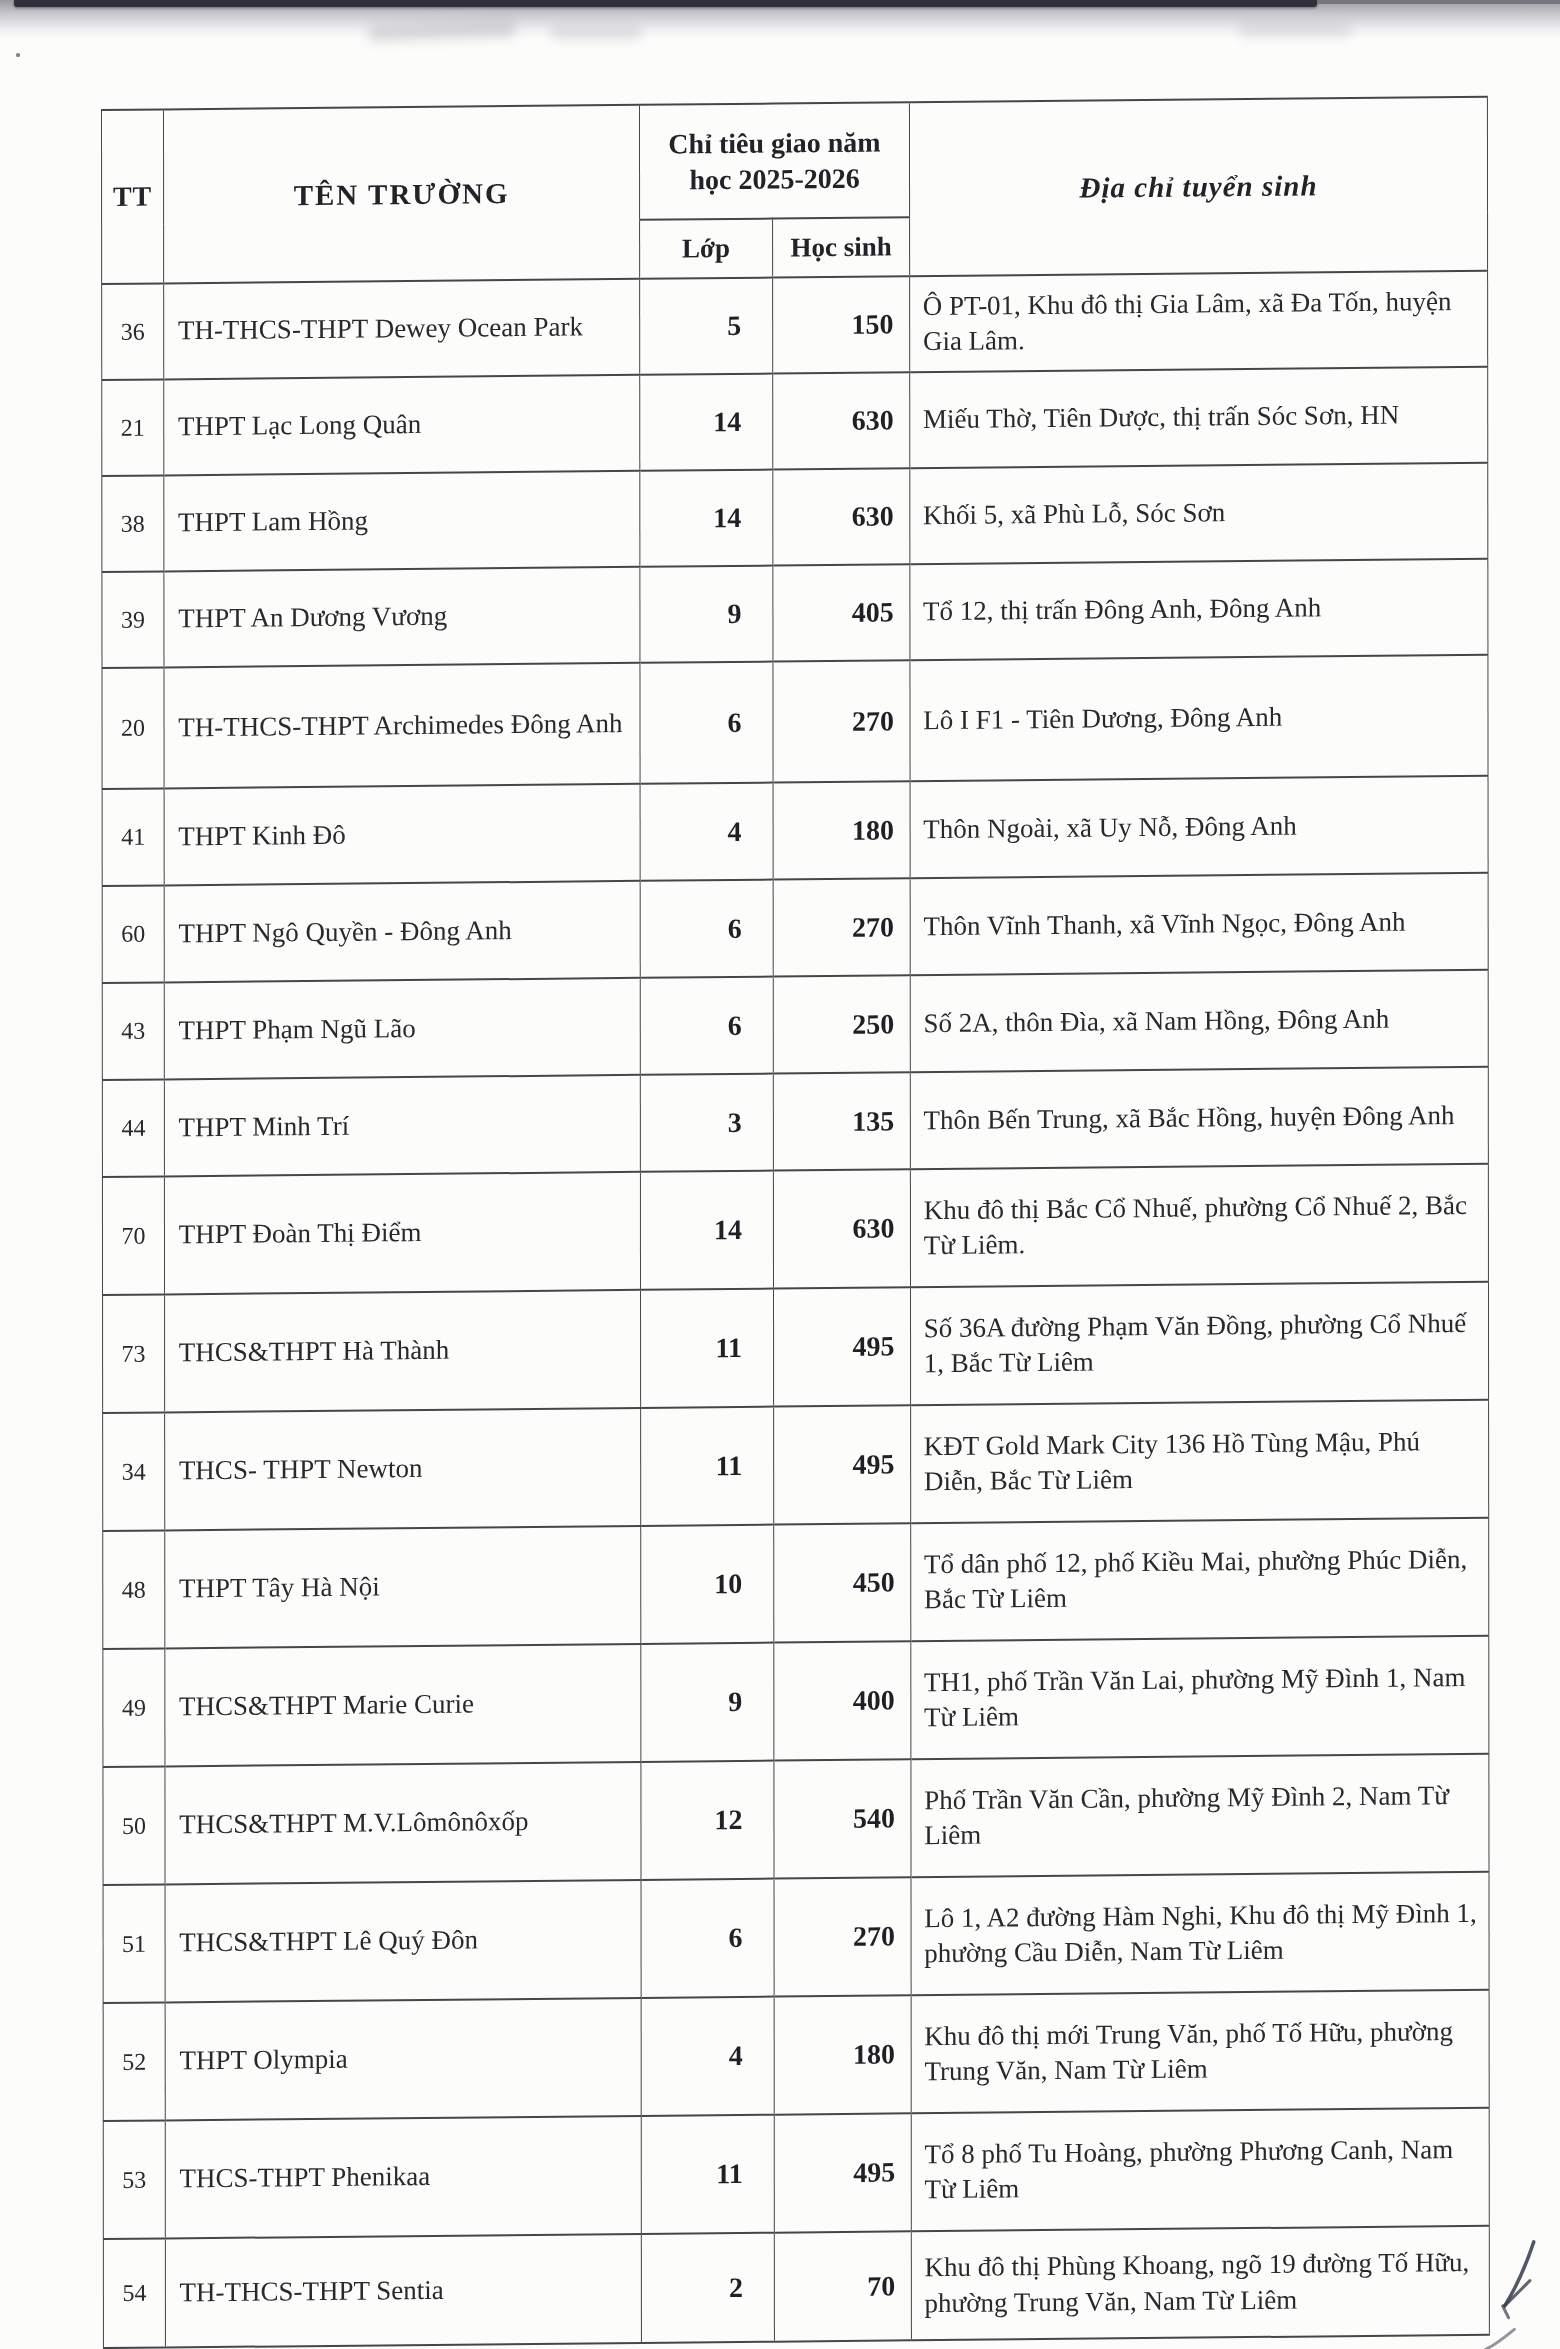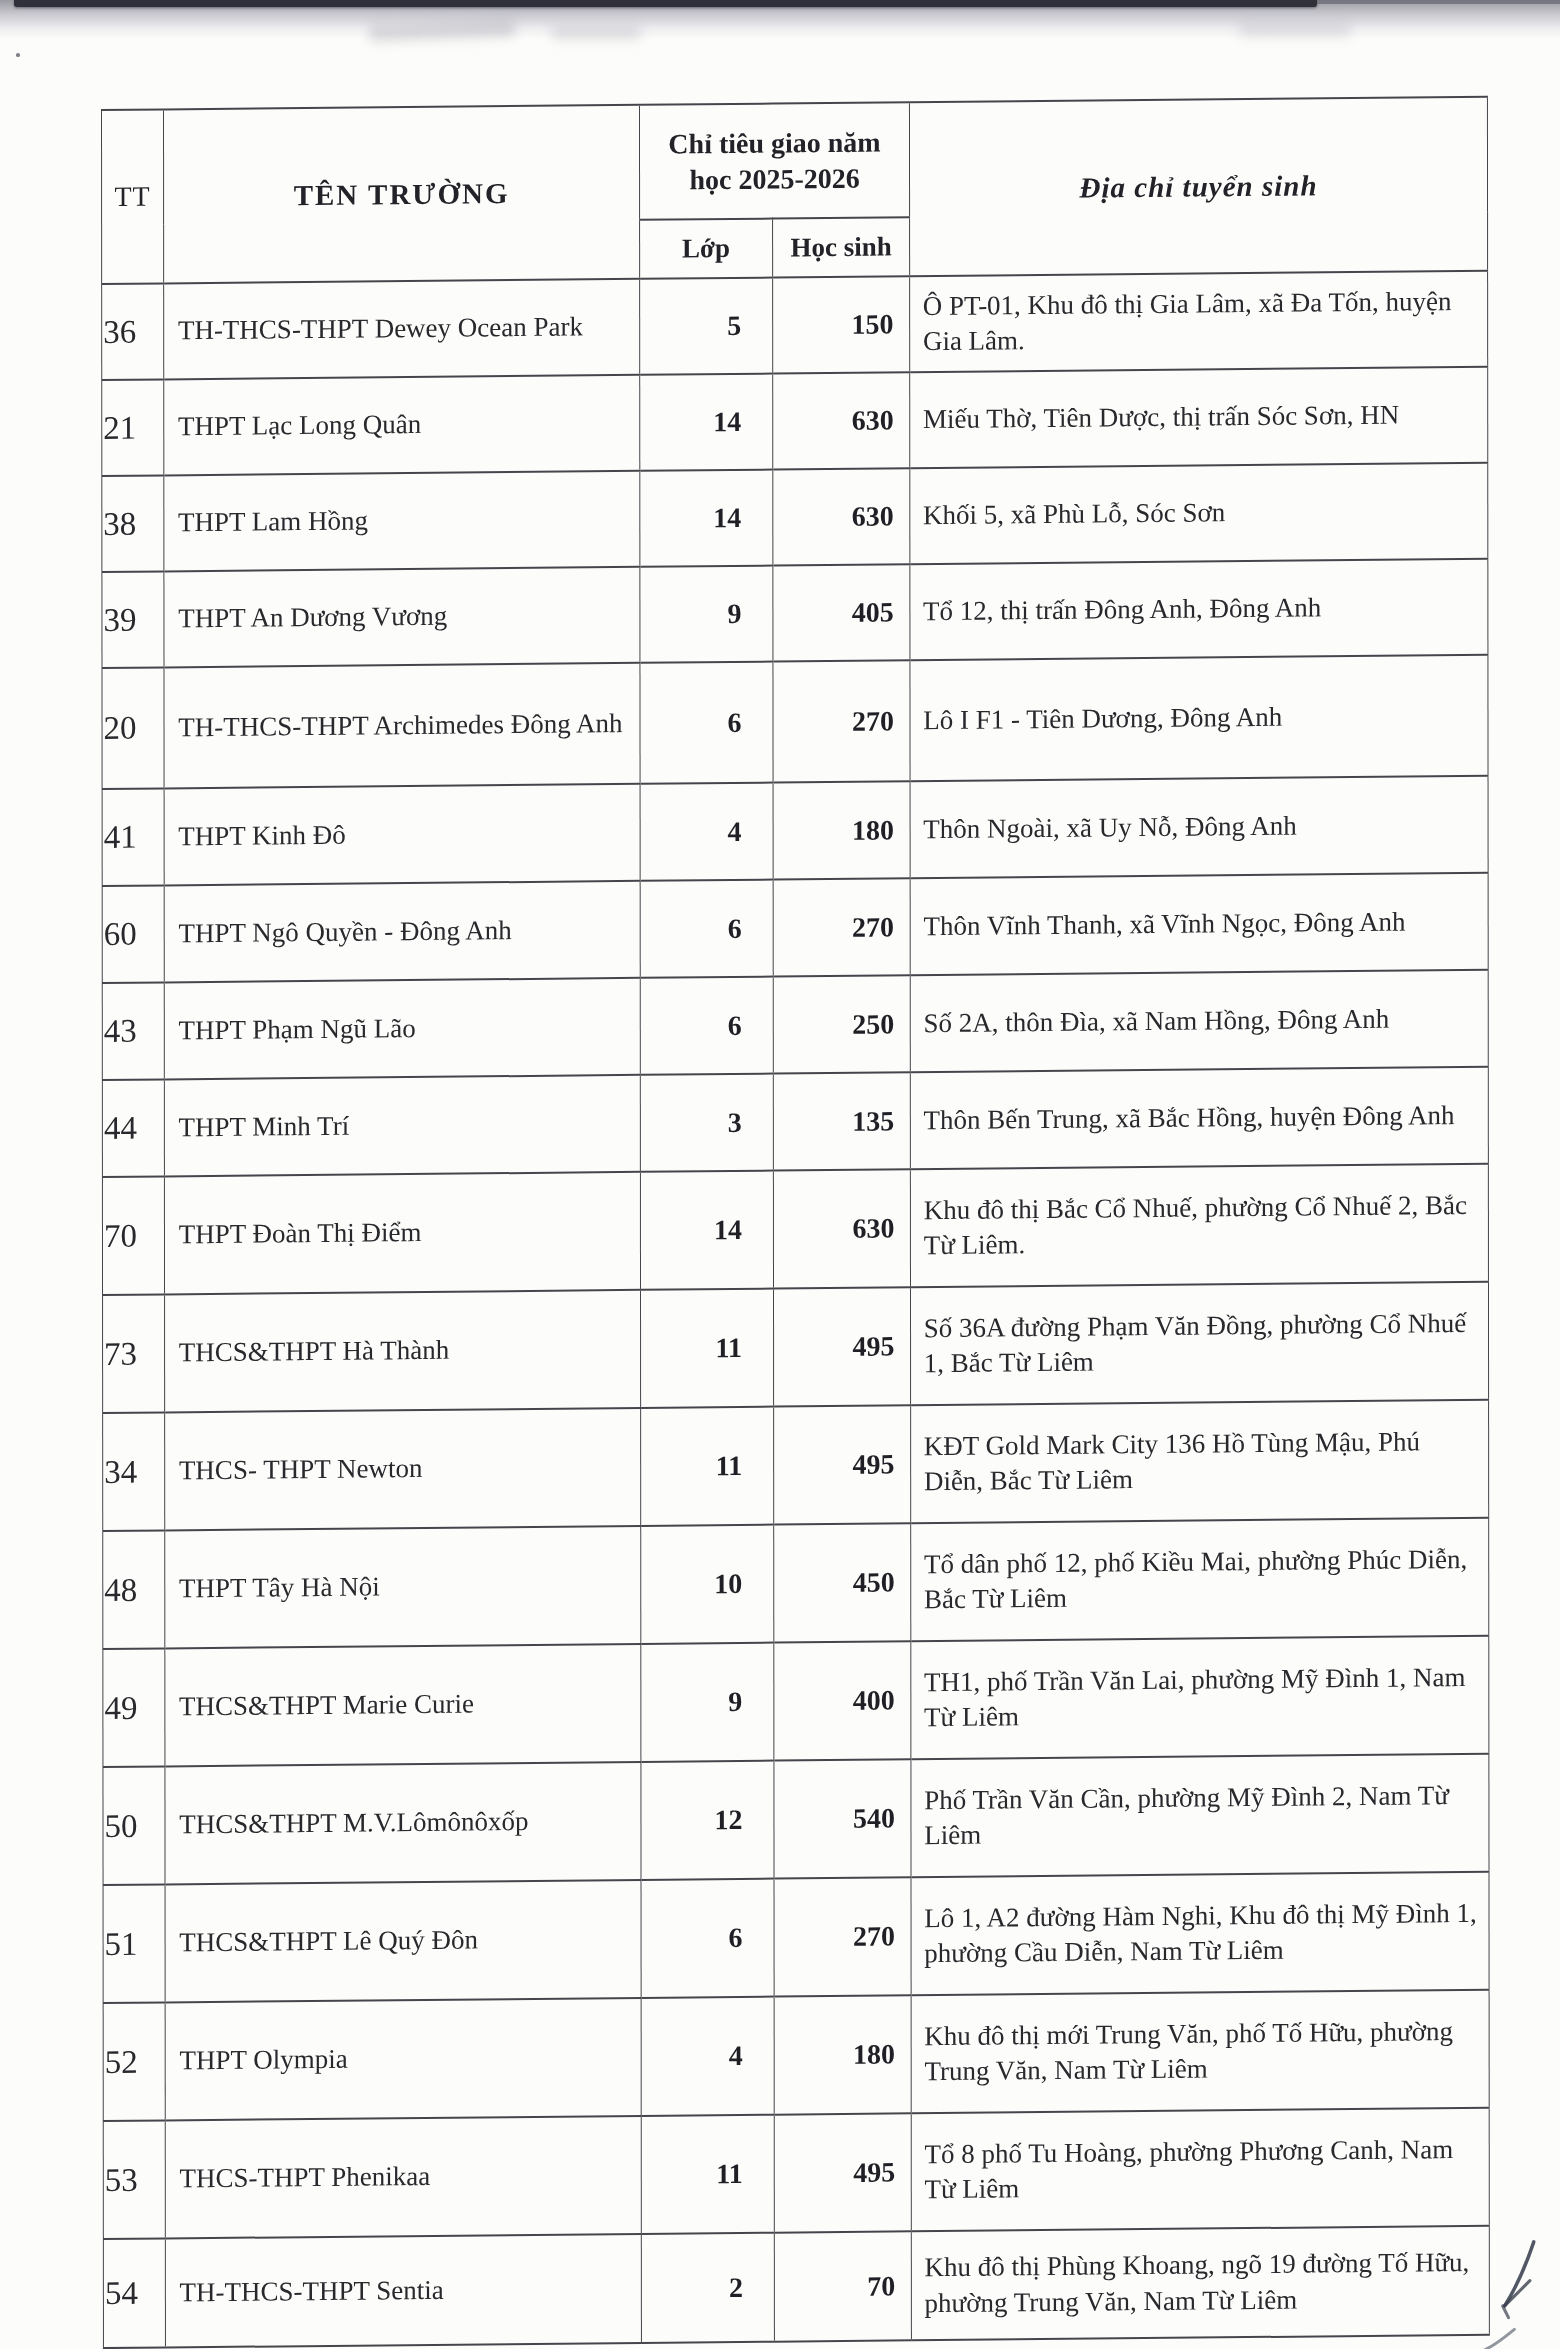--- a/index.html
+++ b/index.html
@@ -36,34 +36,34 @@
   }
   table{width:100%;border-collapse:collapse;table-layout:fixed;}
   th,td{
     border:1.7px solid #45454c;
     border-top-width:2.1px;border-bottom-width:2.1px;
     vertical-align:middle;overflow:hidden;
   }
   thead th{font-weight:700;color:#222228;}
   thead tr.h-main{height:115px;}
   thead tr.h-sub{height:59px;}
-  .h-tt{font-size:28px;font-weight:400;letter-spacing:1px;text-align:center;}
+  .h-tt{font-size:28px;font-weight:700;letter-spacing:1px;text-align:center;}
   .h-school{font-size:29px;font-weight:600;letter-spacing:2px;text-align:center;}
   .h-quota{font-size:28px;line-height:1.28;text-align:center;padding:0 7.8px;}
   .h-lop,.h-hs{font-size:27px;text-align:center;font-weight:600;}
   .h-addr{font-size:29px;font-style:italic;letter-spacing:1px;text-align:center;}
 
   tbody tr{height:96px;}
   tbody tr:nth-child(5){height:121px;}
   tbody tr:nth-child(n+6){height:97px;}
   tbody tr:nth-child(n+10){height:118px;}
   tbody tr:nth-child(19){height:109px;}
 
   tbody td{font-size:27px;color:#28282d;}
-  .c-tt{text-align:left;font-size:33px;}
+  .c-tt{text-align:center;font-size:24px;}
   .c-name{padding:3.9px 11.7px 3.9px 13.7px;line-height:1.25;}
   .c-lop{text-align:right;padding-right:31px;font-weight:600;font-size:28px;color:#1f1f25;}
   .c-hs{text-align:right;padding-right:15.6px;font-weight:700;font-size:28px;color:#1f1f25;}
   .c-addr{padding:4.9px 11.7px 4.9px 12.7px;font-size:27px;line-height:1.3;}
 
   .pen-marks{position:absolute;left:1458px;top:2224px;width:102px;height:126px;pointer-events:none;}
 </style>
 </head>
 <body>
 

